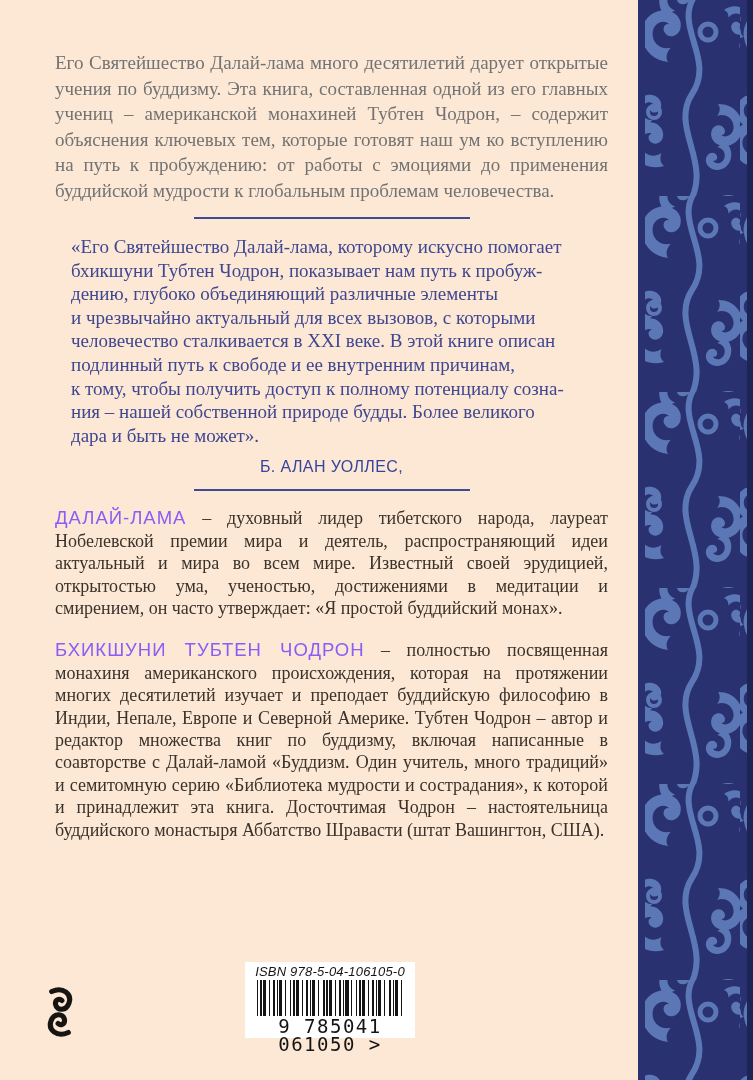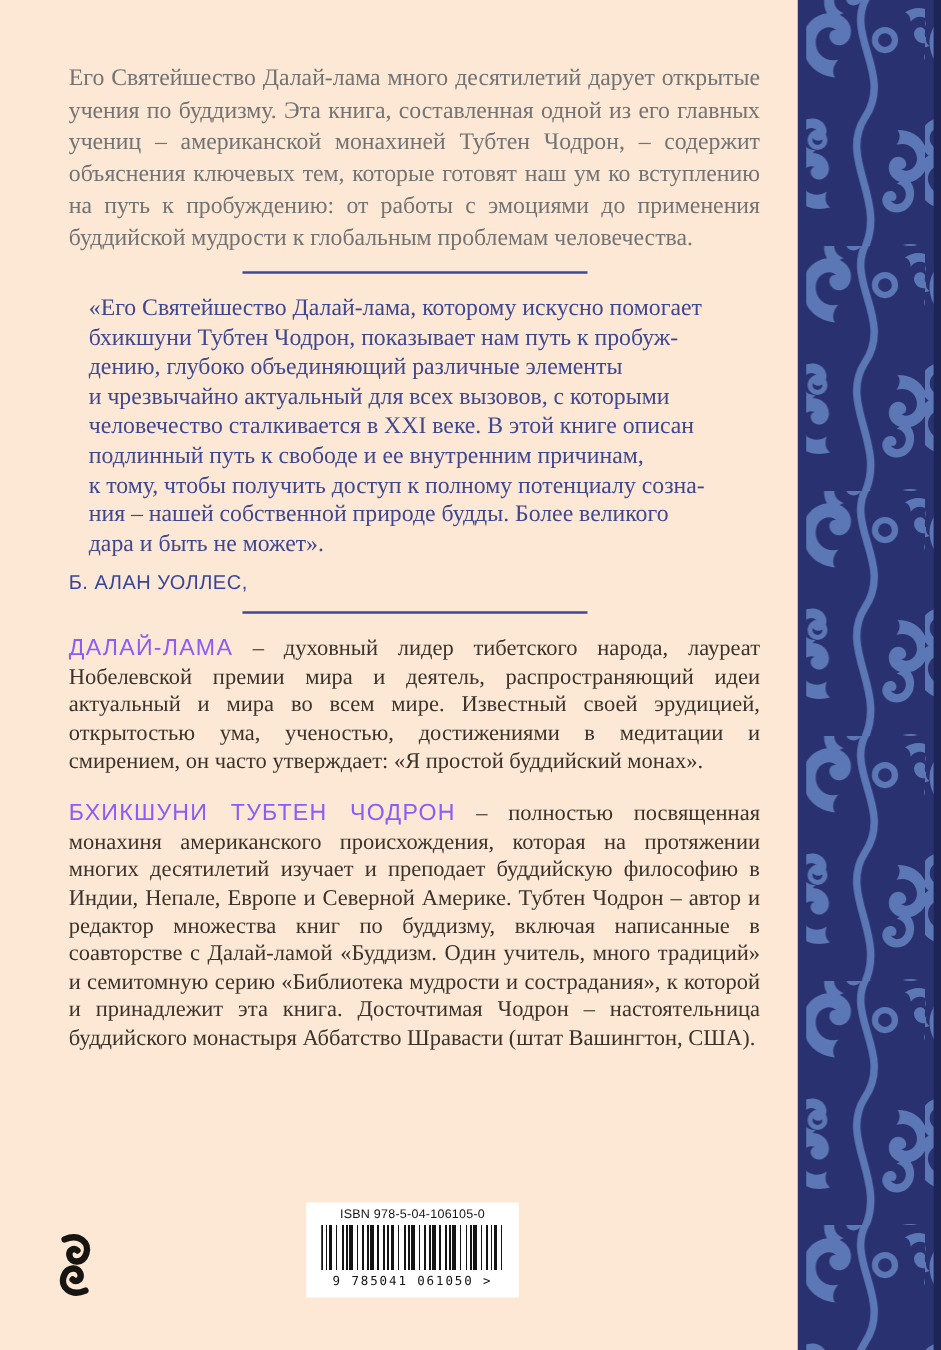--- a/index.html
+++ b/index.html
@@ -14,49 +14,49 @@
     text-align:justify;
   }
   .divider{width:276px;height:2px;background:#3e4a92;}
   .divider.top{margin:14px auto 0;}
   .divider.bottom{margin:12px auto 0;}
   .quote{
     margin:16px 0 0 16px;font-size:19px;line-height:23.6px;
     color:#3f4791;white-space:pre-line;
   }
   .attribution{
-    margin-top:10px;text-align:left;
+    margin-top:10px;text-align:center;
     font-family:"Liberation Sans","DejaVu Sans",sans-serif;
   }
   .attr-name{font-size:16px;line-height:20px;color:#36459c;letter-spacing:.4px;margin-bottom:7px;}
   .attr-line{font-size:16.5px;line-height:24px;color:#6e6862;}
   .bio{margin:16px 0 0;font-size:18px;line-height:22.4px;color:#3a322b;text-align:justify;}
   .bio + .bio{margin-top:20px;}
   .bio-heading{
     font-family:"Liberation Sans","DejaVu Sans",sans-serif;
     font-size:18.5px;color:#8b5cf6;letter-spacing:1px;
   }
   .logo{position:absolute;left:44px;top:985px;width:32px;height:54px;}
   .barcode{
     position:absolute;left:245px;top:962px;width:170px;height:76px;
     background:#ffffff;box-sizing:border-box;padding-top:3px;
     font-family:"Liberation Sans","DejaVu Sans",sans-serif;color:#141414;
   }
-  .isbn-label{font-size:10px;line-height:13px;text-align:center;letter-spacing:.2px;}
+  .isbn-label{font-size:13px;line-height:13px;text-align:center;letter-spacing:.2px;font-style:italic;}
   .bars{
     height:36px;margin:2px 12px 0;
     background-image:repeating-linear-gradient(90deg,
       #141414 0 1.5px, transparent 1.5px 3.5px,
       #141414 3.5px 5px, transparent 5px 6px,
       #141414 6px 9px, transparent 9px 12px,
       #141414 12px 13px, transparent 13px 16.5px);
   }
   .digits{
     font-family:"DejaVu Sans Mono","Liberation Mono",monospace;
-    font-size:10px;line-height:18px;text-align:center;letter-spacing:1.5px;margin-top:1px;
+    font-size:19px;line-height:18px;text-align:center;letter-spacing:1.5px;margin-top:1px;
   }
   .border-right{position:absolute;left:638px;top:0;width:115px;height:1080px;}
 </style>
 </head>
 <body>
 
 <div class="page">
 
   <div class="content">
     <p class="intro">Его Святейшество Далай-лама много десятилетий дарует открытые учения по буддизму. Эта книга, составленная одной из его главных учениц – американской монахиней Тубтен Чодрон, – содержит объяснения ключевых тем, которые готовят наш ум ко вступлению на путь к пробуждению: от работы с эмоциями до применения буддийской мудрости к глобальным проблемам человечества.</p>

